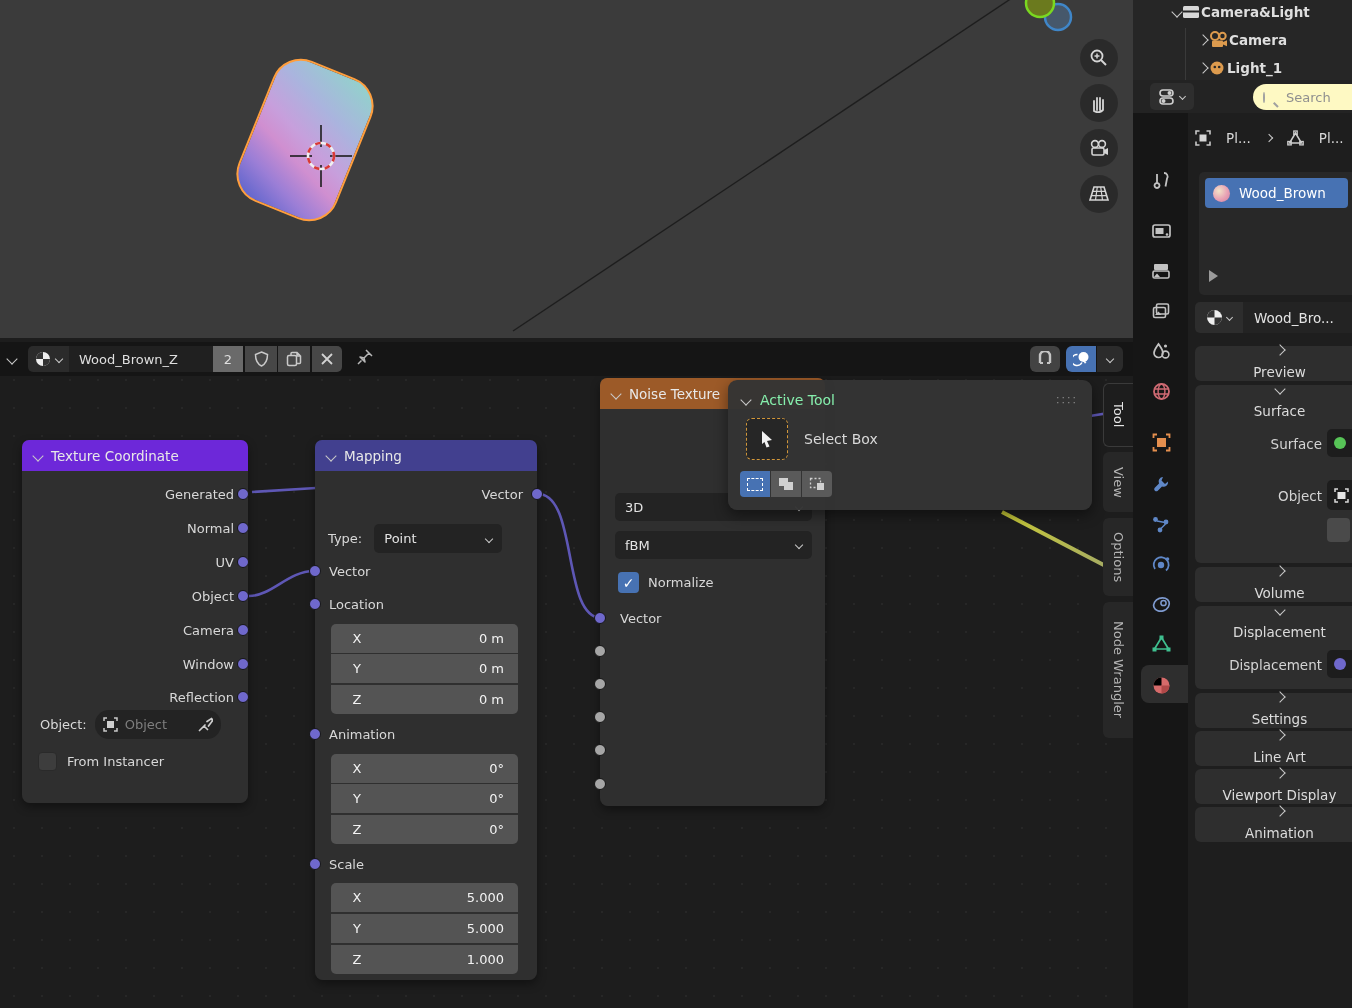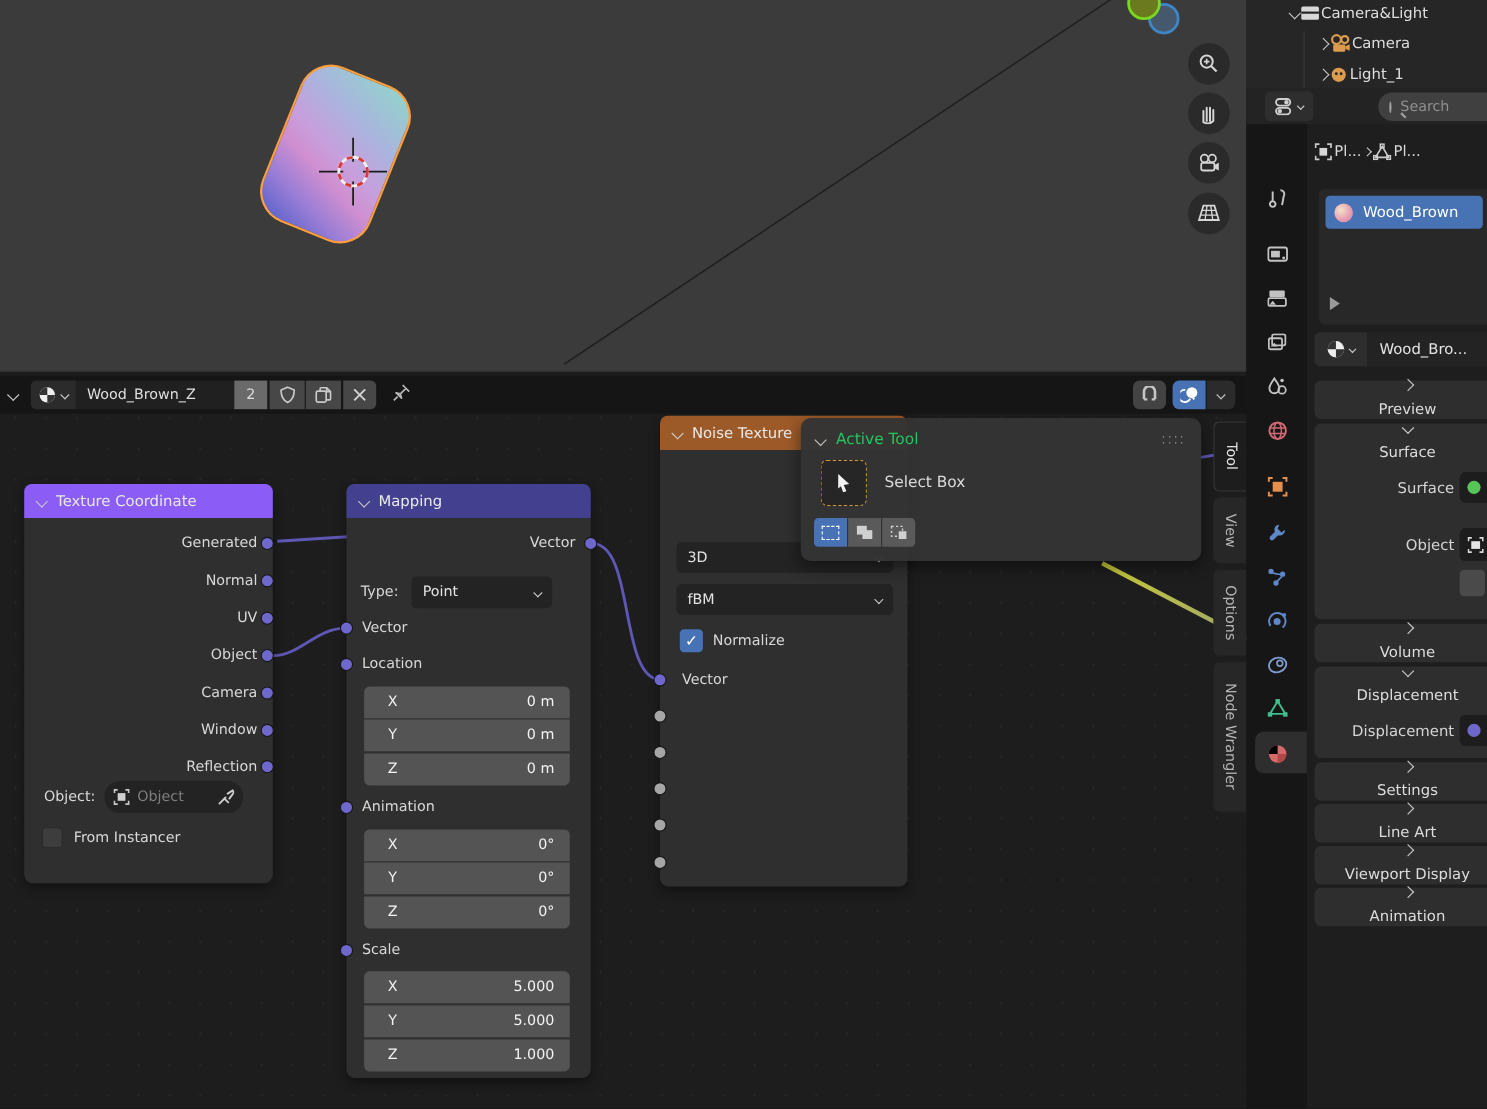--- a/index.html
+++ b/index.html
@@ -44,21 +44,21 @@
     color:#b4b4b4; font-size:13px; display:flex; align-items:center; justify-content:center; z-index:6;
     writing-mode:vertical-rl; }
   .etab.active { background:#1d1d1d; color:#e3e3e3; border:1px solid #3a3a3a; border-right:none; }
 
   
   #active-tool { left:728px; top:42px; width:364px; height:130px; background:rgba(52,52,52,.97);
     border-radius:9px; z-index:5; box-shadow:0 5px 14px rgba(0,0,0,.45); }
 
   
   #outliner { left:1133px; top:0; width:219px; height:80px; background:#262626; overflow:hidden; }
-  .ol-row { position:absolute; display:flex; align-items:center; gap:1px; font-size:13.5px; color:#dedede; }
+  .ol-row { position:absolute; display:flex; align-items:center; gap:1px; font-size:13.5px; color:#dedede;font-weight:bold; }
 
   
   #properties { left:1133px; top:80px; width:219px; height:928px; background:#1e1e1e; overflow:hidden; }
   #prop-icons { position:absolute; left:0; top:33px; width:55px; height:895px; background:#161616; }
   .picon { position:absolute; left:18px; width:20px; height:20px; display:flex; align-items:center; justify-content:center; }
   .panel { position:absolute; left:62px; width:157px; background:#2e2e2e; border-radius:6px 0 0 6px; color:#dcdcdc; }
   .panel-h { height:34px; display:flex; align-items:center; gap:10px; padding-left:12px; font-size:13.5px;flex-direction:column; }
   .fieldbtn { position:absolute; background:#1d1d1d; border-radius:5px 0 0 5px; display:flex; align-items:center; padding-left:7px; }
 
   input.search { background:transparent; border:none; outline:none; color:#8f8f8f; font-size:13px; width:110px; font-family:inherit; }
@@ -178,21 +178,21 @@
             <path d="M9 11.5 A5.5 5.5 0 1 1 4.5 3.5" fill="none" stroke="#fff" stroke-width="1.6"></path>
             <path d="M9.5 9 l4 2 l-1.5 1.8 z" fill="#fff"></path>
           </svg>
       </div>
       <div class="hbtn" style="background:#2b2b2b;width:26px;border-radius:0 6px 6px 0;margin:0 10px 0 1px">
         <span class="chev-d" style="width:6px;height:6px"></span>
       </div>
     </div>
 
     <div class="node" style="left:22px;top:102px;width:226px;height:363px">
-      <div class="node-head" style="background:#8b5cf6">
+      <div class="node-head" style="background:#6d28d9">
         <span class="chev-d"></span>
         <span>Texture Coordinate</span>
       </div>
       <span class="out-label" style="top:54px">Generated</span>
       <span class="out-label" style="top:88px">Normal</span>
       <span class="out-label" style="top:122px">UV</span>
       <span class="out-label" style="top:156px">Object</span>
       <span class="out-label" style="top:190px">Camera</span>
       <span class="out-label" style="top:224px">Window</span>
       <span class="out-label" style="top:257px">Reflection</span>
@@ -305,21 +305,21 @@
       <div class="dot grey abs" style="left:-6px;top:267px"></div>
       <div class="dot grey abs" style="left:-6px;top:300px"></div>
       <div class="dot grey abs" style="left:-6px;top:333px"></div>
       <div class="dot grey abs" style="left:-6px;top:366px"></div>
       <div class="dot grey abs" style="left:-6px;top:400px"></div>
     </div>
 
     <div id="active-tool" class="abs">
       <div style="display:flex;align-items:center;gap:10px;padding:12px 14px 0 14px">
         <span class="chev-d"></span>
-        <span style="color:#22c55e;font-size:14px">Active Tool</span>
+        <span style="color:#86efac;font-size:14px">Active Tool</span>
         <span style="margin-left:auto;color:#8d8d8d;font-size:11px;letter-spacing:2px;line-height:5px">····<br>····</span>
       </div>
       <div style="display:flex;align-items:center;gap:16px;padding:10px 0 0 18px">
         <div style="width:42px;height:42px;background:#262626;border:1.8px dashed #d2973a;border-radius:6px;display:flex;align-items:center;justify-content:center">
           <svg width="16" height="18">
               <path d="M3 1 L13 10 L8 11 L10.5 16.5 L7.5 17.5 L5.5 12 L3 14 Z" fill="#f2f2f2"></path>
             </svg>
         </div>
         <span style="color:#d9d9d9;font-size:14px">Select Box</span>
       </div>
@@ -392,21 +392,21 @@
     <div class="abs" style="left:0;top:0;width:219px;height:33px;background:#232323"></div>
     <div class="abs" style="left:17px;top:3px;width:44px;height:27px;background:#2e2e2e;border-radius:5px;display:flex;align-items:center;justify-content:center;gap:4px">
       <svg width="17" height="16">
           <rect x="1" y="1" width="13" height="6" rx="3" fill="none" stroke="#cfcfcf" stroke-width="1.6"></rect>
           <circle cx="10.5" cy="4" r="2" fill="#cfcfcf"></circle>
           <rect x="1" y="9" width="13" height="6" rx="3" fill="none" stroke="#cfcfcf" stroke-width="1.6"></rect>
           <circle cx="4.5" cy="12" r="2" fill="#cfcfcf"></circle>
         </svg>
       <span class="chev-d" style="width:5px;height:5px"></span>
     </div>
-    <div class="abs" style="left:120px;top:4px;width:99px;height:26px;background:#404040;border-radius:13px 0 0 13px;display:flex;align-items:center;gap:8px;padding-left:10px">
+    <div class="abs" style="left:120px;top:4px;width:99px;height:26px;background:#fef9c3;border-radius:13px 0 0 13px;display:flex;align-items:center;gap:21px;padding-left:10px">
       <span class="mag"></span>
       <input class="search" placeholder="Search" style="">
     </div>
 
     <div id="prop-icons">
       <div class="picon" style="top:57px">
           <svg width="18" height="18">
             <path d="M5 3 v9 M5 12 a2.5 2.5 0 1 0 .01 0" fill="none" stroke="#c2c2c2" stroke-width="1.8"></path>
             <path d="M12 2 a3.5 3.5 0 0 1 3 5.5 l-1.5 8" fill="none" stroke="#c2c2c2" stroke-width="1.8"></path>
           </svg>
@@ -489,21 +489,21 @@
       <div class="abs" style="left:8px;top:552px;width:47px;height:38px;background:#2e2e2e;border-radius:8px 0 0 8px"></div>
       <div class="picon" style="top:562px">
           <svg width="19" height="19">
             <circle cx="9.5" cy="9.5" r="8" fill="#d66a6a"></circle>
             <path d="M9.5 1.5 A8 8 0 0 0 1.5 9.5 L9.5 9.5 Z" fill="#eadads"></path>
             <path d="M9.5 17.5 A8 8 0 0 0 17.5 9.5 L9.5 9.5 Z" fill="#b04848"></path>
           </svg>
         </div>
     </div>
 
-    <div class="abs" style="left:62px;top:50px;display:flex;align-items:center;gap:2px">
+    <div class="abs" style="left:62px;top:50px;display:flex;align-items:center;gap:15px">
       <svg width="16" height="16">
           <path d="M1 4.5 V1 H4.5 M11.5 1 H15 V4.5 M15 11.5 V15 H11.5 M4.5 15 H1 V11.5" fill="none" stroke="#c9c9c9" stroke-width="1.6"></path>
           <rect x="4.5" y="4.5" width="7" height="7" fill="#d6d6d6"></rect>
         </svg>
       <span style="font-size:13.5px;color:#d8d8d8">Pl...</span>
       <span class="chev-r" style="width:6px;height:6px"></span>
       <svg width="17" height="16">
           <path d="M8.5 3 L14.5 13 H2.5 Z" fill="none" stroke="#cdcdcd" stroke-width="1.5"></path>
           <rect x="6.8" y="1" width="3.4" height="3.4" fill="none" stroke="#cdcdcd" stroke-width="1.3"></rect>
           <rect x="0.8" y="11.5" width="3.4" height="3.4" fill="none" stroke="#cdcdcd" stroke-width="1.3"></rect>

